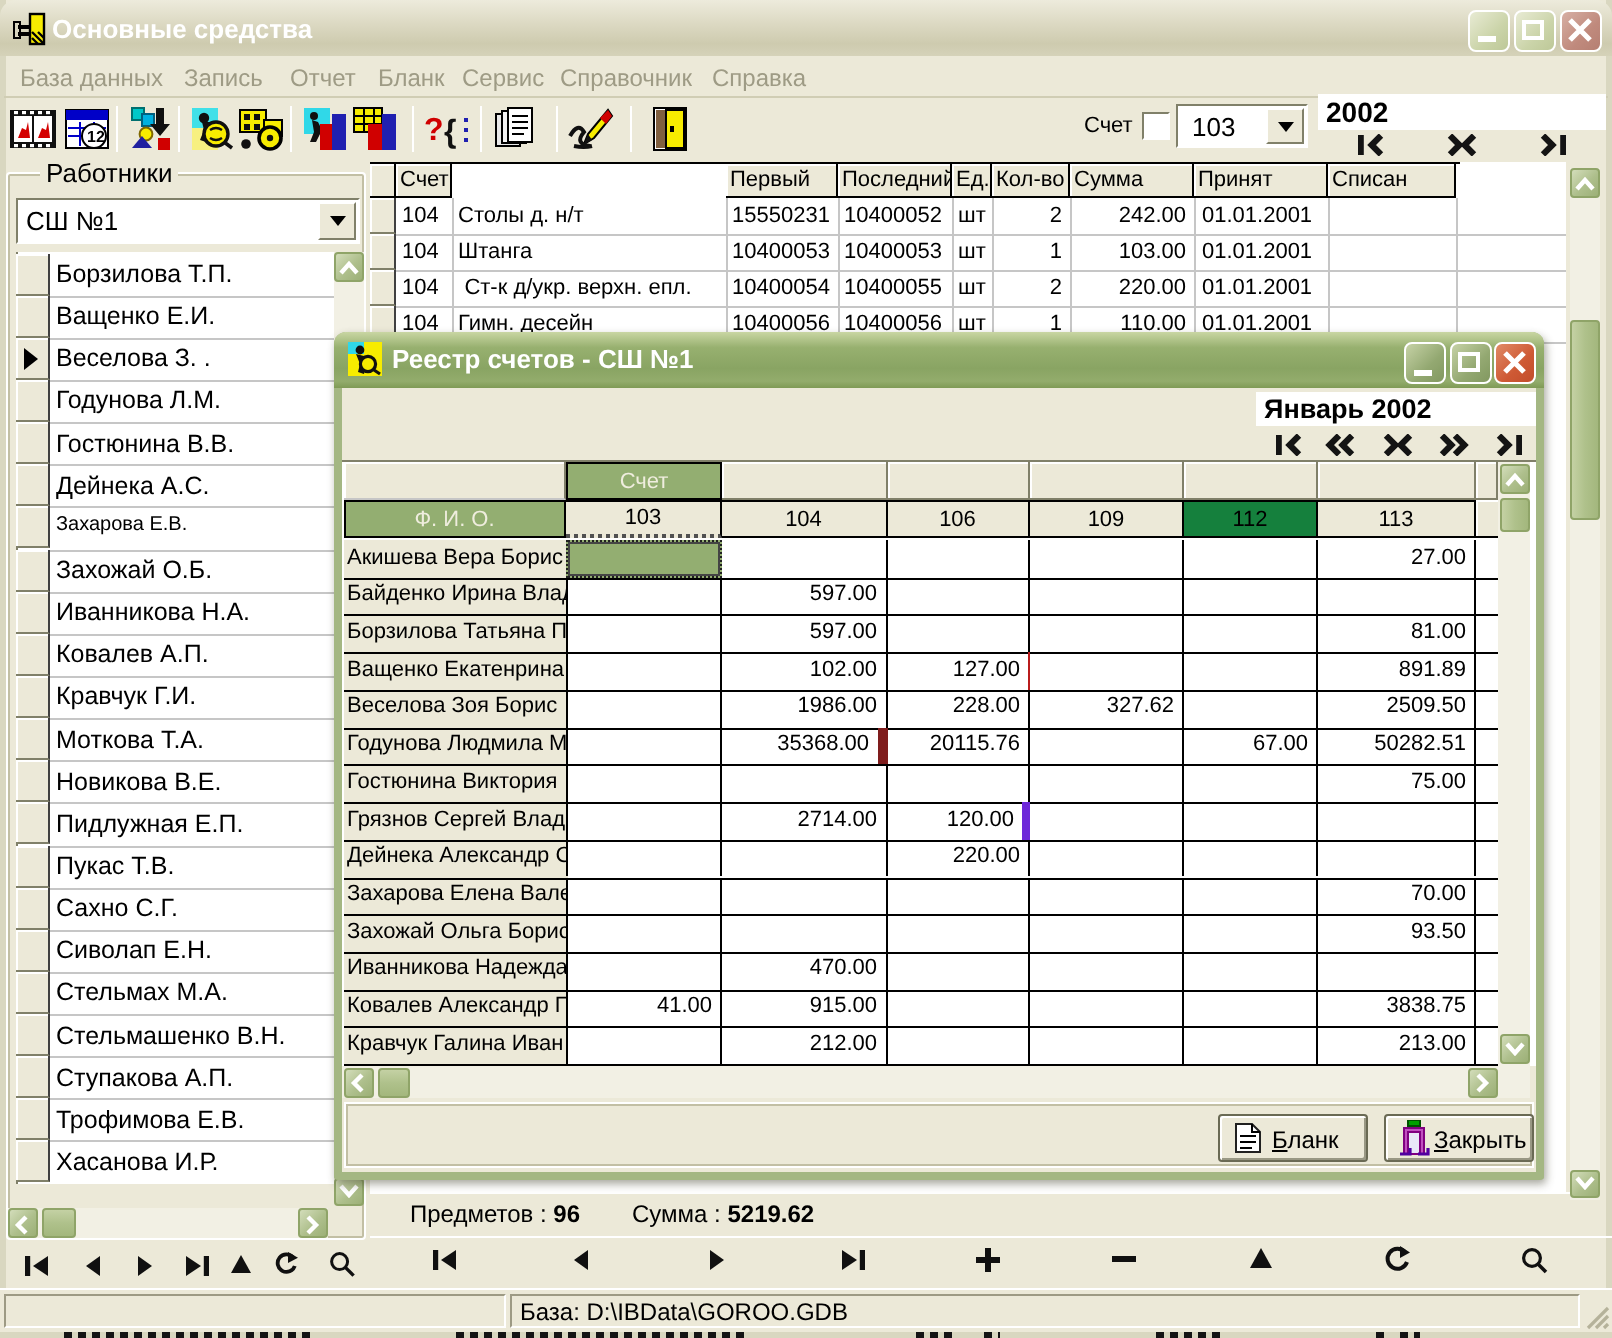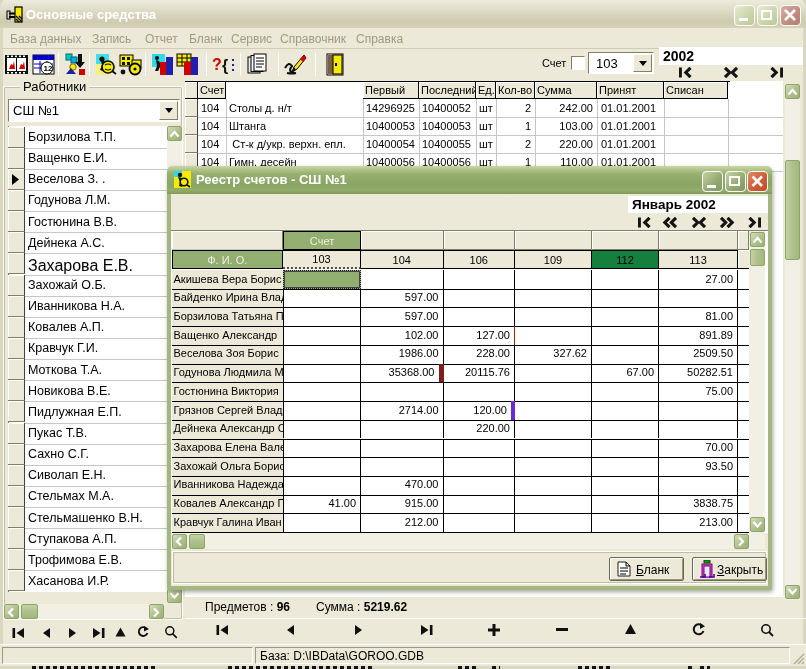--- a/index.html
+++ b/index.html
@@ -224,21 +224,21 @@
     <div class="abs" style="left:8px;top:189.9px;width:17px;height:21.1px;background:#ECE9D8;border-right:1px solid #404040;border-bottom:1px solid #808069;box-shadow:inset 1px 1px 0 #fff;"></div>
     <div class="abs" style="left:28px;top:193.4px;font-size:12.5px;white-space:nowrap;width:138px;overflow:hidden;">Годунова Л.М.</div>
     <div class="abs" style="left:25px;top:189.9px;width:142px;height:1px;background:#C6C6C6;"></div>
     <div class="abs" style="left:8px;top:211.1px;width:17px;height:21.1px;background:#ECE9D8;border-right:1px solid #404040;border-bottom:1px solid #808069;box-shadow:inset 1px 1px 0 #fff;"></div>
     <div class="abs" style="left:28px;top:214.6px;font-size:12.5px;white-space:nowrap;width:138px;overflow:hidden;">Гостюнина В.В.</div>
     <div class="abs" style="left:25px;top:211.1px;width:142px;height:1px;background:#C6C6C6;"></div>
     <div class="abs" style="left:8px;top:232.2px;width:17px;height:21.1px;background:#ECE9D8;border-right:1px solid #404040;border-bottom:1px solid #808069;box-shadow:inset 1px 1px 0 #fff;"></div>
     <div class="abs" style="left:28px;top:235.7px;font-size:12.5px;white-space:nowrap;width:138px;overflow:hidden;">Дейнека А.С.</div>
     <div class="abs" style="left:25px;top:232.2px;width:142px;height:1px;background:#C6C6C6;"></div>
     <div class="abs" style="left:8px;top:253.3px;width:17px;height:21.1px;background:#ECE9D8;border-right:1px solid #404040;border-bottom:1px solid #808069;box-shadow:inset 1px 1px 0 #fff;"></div>
-    <div class="abs" style="left:28px;top:256.8px;font-size:16px;white-space:nowrap;width:138px;overflow:hidden;">Захарова Е.В.</div>
+    <div class="abs" style="left:28px;top:256.8px;font-size:10px;white-space:nowrap;width:138px;overflow:hidden;">Захарова Е.В.</div>
     <div class="abs" style="left:25px;top:253.3px;width:142px;height:1px;background:#C6C6C6;"></div>
     <div class="abs" style="left:8px;top:274.5px;width:17px;height:21.1px;background:#ECE9D8;border-right:1px solid #404040;border-bottom:1px solid #808069;box-shadow:inset 1px 1px 0 #fff;"></div>
     <div class="abs" style="left:28px;top:278.0px;font-size:12.5px;white-space:nowrap;width:138px;overflow:hidden;">Захожай О.Б.</div>
     <div class="abs" style="left:25px;top:274.5px;width:142px;height:1px;background:#C6C6C6;"></div>
     <div class="abs" style="left:8px;top:295.6px;width:17px;height:21.1px;background:#ECE9D8;border-right:1px solid #404040;border-bottom:1px solid #808069;box-shadow:inset 1px 1px 0 #fff;"></div>
     <div class="abs" style="left:28px;top:299.1px;font-size:12.5px;white-space:nowrap;width:138px;overflow:hidden;">Иванникова Н.А.</div>
     <div class="abs" style="left:25px;top:295.6px;width:142px;height:1px;background:#C6C6C6;"></div>
     <div class="abs" style="left:8px;top:316.8px;width:17px;height:21.1px;background:#ECE9D8;border-right:1px solid #404040;border-bottom:1px solid #808069;box-shadow:inset 1px 1px 0 #fff;"></div>
     <div class="abs" style="left:28px;top:320.3px;font-size:12.5px;white-space:nowrap;width:138px;overflow:hidden;">Ковалев А.П.</div>
     <div class="abs" style="left:25px;top:316.8px;width:142px;height:1px;background:#C6C6C6;"></div>
@@ -329,21 +329,21 @@
     <div class="hdrcell" style="left:419px;top:82px;width:57px;height:17px;">Последний</div>
     <div class="hdrcell" style="left:476px;top:82px;width:20px;height:17px;">Ед.</div>
     <div class="hdrcell" style="left:496px;top:82px;width:39px;height:17px;">Кол-во</div>
     <div class="hdrcell" style="left:535px;top:82px;width:62px;height:17px;">Сумма</div>
     <div class="hdrcell" style="left:597px;top:82px;width:67px;height:17px;">Принят</div>
     <div class="hdrcell" style="left:664px;top:82px;width:64px;height:17px;">Списан</div>
     <div class="abs glb" style="left:185px;top:81px;width:545px;height:1px;"></div>
     <div class="abs" style="left:185px;top:99px;width:13px;height:18px;background:#ECE9D8;border-right:1px solid #404040;border-bottom:1px solid #808069;box-shadow:inset 1px 1px 0 #fff;"></div>
     <div class="cellt" style="left:201px;top:102px;">104</div>
     <div class="cellt" style="left:229px;top:102px;width:132px;">Столы д. н/т</div>
-    <div class="cellt" style="left:366px;top:102px;">14296925</div>
+    <div class="cellt" style="left:366px;top:102px;">15550231</div>
     <div class="cellt" style="left:422px;top:102px;">10400052</div>
     <div class="cellt" style="left:479px;top:102px;">шт</div>
     <div class="cellt" style="left:496px;top:102px;width:35px;text-align:right;">2</div>
     <div class="cellt" style="left:535px;top:102px;width:58px;text-align:right;">242.00</div>
     <div class="cellt" style="left:601px;top:102px;">01.01.2001</div>
     <div class="gl" style="left:198px;top:117px;width:585px;height:1px;"></div>
     <div class="abs" style="left:185px;top:117px;width:13px;height:18px;background:#ECE9D8;border-right:1px solid #404040;border-bottom:1px solid #808069;box-shadow:inset 1px 1px 0 #fff;"></div>
     <div class="cellt" style="left:201px;top:120px;">104</div>
     <div class="cellt" style="left:229px;top:120px;width:132px;">Штанга</div>
     <div class="cellt" style="left:366px;top:120px;">10400053</div>
@@ -520,21 +520,21 @@
     <div class="abs" style="left:659px;top:288.7px;width:79px;height:18.7px;border-right:1px solid #000;font-size:11px;text-align:right;padding:2.5px 4px 0 0;overflow:hidden;"></div>
     <div class="abs glb" style="left:172px;top:307.4px;width:577px;height:1px;"></div>
     <div class="abs" style="left:171.5px;top:307.4px;width:112px;height:18.7px;border-right:1px solid #000;font-size:11px;overflow:hidden;white-space:nowrap;padding:2.5px 0 0 2px;">Борзилова Татьяна П</div>
     <div class="abs" style="left:283px;top:307.4px;width:78px;height:18.7px;border-right:1px solid #000;font-size:11px;text-align:right;padding:2.5px 4px 0 0;overflow:hidden;"></div>
     <div class="abs" style="left:361px;top:307.4px;width:82.5px;height:18.7px;border-right:1px solid #000;font-size:11px;text-align:right;padding:2.5px 4px 0 0;overflow:hidden;">597.00</div>
     <div class="abs" style="left:443.5px;top:307.4px;width:71.5px;height:18.7px;border-right:1px solid #000;font-size:11px;text-align:right;padding:2.5px 4px 0 0;overflow:hidden;"></div>
     <div class="abs" style="left:515px;top:307.4px;width:77px;height:18.7px;border-right:1px solid #000;font-size:11px;text-align:right;padding:2.5px 4px 0 0;overflow:hidden;"></div>
     <div class="abs" style="left:592px;top:307.4px;width:67px;height:18.7px;border-right:1px solid #000;font-size:11px;text-align:right;padding:2.5px 4px 0 0;overflow:hidden;"></div>
     <div class="abs" style="left:659px;top:307.4px;width:79px;height:18.7px;border-right:1px solid #000;font-size:11px;text-align:right;padding:2.5px 4px 0 0;overflow:hidden;">81.00</div>
     <div class="abs glb" style="left:172px;top:326.2px;width:577px;height:1px;"></div>
-    <div class="abs" style="left:171.5px;top:326.2px;width:112px;height:18.7px;border-right:1px solid #000;font-size:11px;overflow:hidden;white-space:nowrap;padding:2.5px 0 0 2px;">Ващенко Александр</div>
+    <div class="abs" style="left:171.5px;top:326.2px;width:112px;height:18.7px;border-right:1px solid #000;font-size:11px;overflow:hidden;white-space:nowrap;padding:2.5px 0 0 2px;">Ващенко Екатенрина</div>
     <div class="abs" style="left:283px;top:326.2px;width:78px;height:18.7px;border-right:1px solid #000;font-size:11px;text-align:right;padding:2.5px 4px 0 0;overflow:hidden;"></div>
     <div class="abs" style="left:361px;top:326.2px;width:82.5px;height:18.7px;border-right:1px solid #000;font-size:11px;text-align:right;padding:2.5px 4px 0 0;overflow:hidden;">102.00</div>
     <div class="abs" style="left:443.5px;top:326.2px;width:71.5px;height:18.7px;border-right:1px solid #b91c1c;font-size:11px;text-align:right;padding:2.5px 4px 0 0;overflow:hidden;">127.00</div>
     <div class="abs" style="left:515px;top:326.2px;width:77px;height:18.7px;border-right:1px solid #000;font-size:11px;text-align:right;padding:2.5px 4px 0 0;overflow:hidden;"></div>
     <div class="abs" style="left:592px;top:326.2px;width:67px;height:18.7px;border-right:1px solid #000;font-size:11px;text-align:right;padding:2.5px 4px 0 0;overflow:hidden;"></div>
     <div class="abs" style="left:659px;top:326.2px;width:79px;height:18.7px;border-right:1px solid #000;font-size:11px;text-align:right;padding:2.5px 4px 0 0;overflow:hidden;">891.89</div>
     <div class="abs glb" style="left:172px;top:344.9px;width:577px;height:1px;"></div>
     <div class="abs" style="left:171.5px;top:344.9px;width:112px;height:18.7px;border-right:1px solid #000;font-size:11px;overflow:hidden;white-space:nowrap;padding:2.5px 0 0 2px;">Веселова Зоя  Борис</div>
     <div class="abs" style="left:283px;top:344.9px;width:78px;height:18.7px;border-right:1px solid #000;font-size:11px;text-align:right;padding:2.5px 4px 0 0;overflow:hidden;"></div>
     <div class="abs" style="left:361px;top:344.9px;width:82.5px;height:18.7px;border-right:1px solid #000;font-size:11px;text-align:right;padding:2.5px 4px 0 0;overflow:hidden;">1986.00</div>

